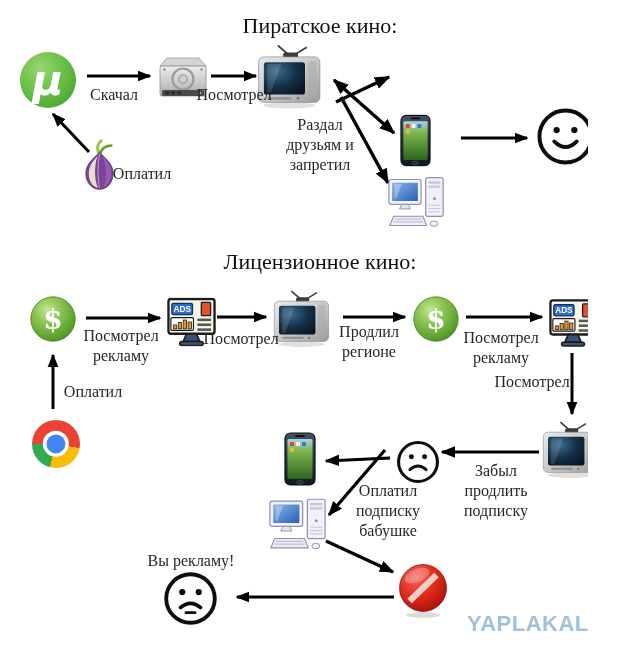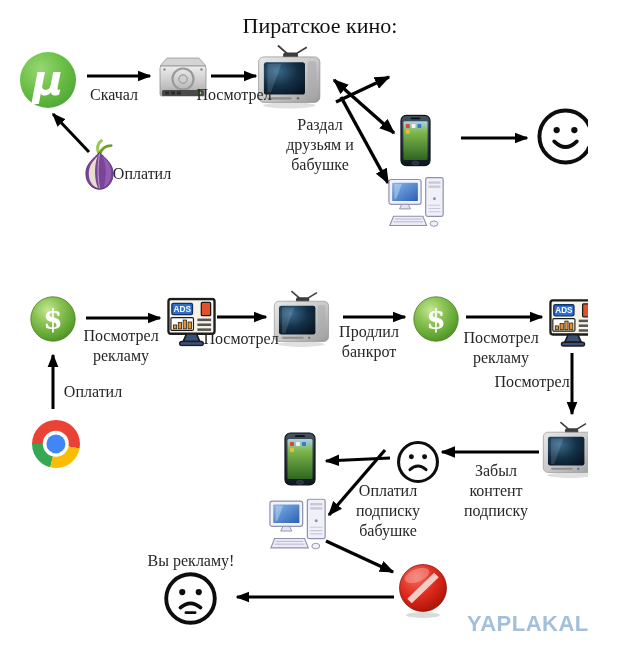--- a/index.html
+++ b/index.html
@@ -159,20 +159,21 @@
         <circle cx="30" cy="30" r="26.5" fill="#ffffff" stroke="#0d0d0d" stroke-width="4.2"></circle>
         <circle cx="21" cy="23" r="3.4" fill="#0d0d0d"></circle>
         <circle cx="39" cy="23" r="3.4" fill="#0d0d0d"></circle>
         <path d="M19 40 Q30 30.5 41 40" fill="none" stroke="#0d0d0d" stroke-width="4" stroke-linecap="round"></path>
         <path d="M25 45.5 H35" stroke="#0d0d0d" stroke-width="3" stroke-linecap="round"></path>
       </symbol>
     </defs>
   </svg>
 
   <div class="title" style="left:320px;top:13px">Пиратское кино:</div>
+  <div class="title" style="left:320px;top:249px">Лицензионное кино:</div>
 
   <svg id="arrows">
     <defs>
       <marker id="ah" viewBox="0 0 10 8" refX="9" refY="4" markerWidth="4.6" markerHeight="3.7" orient="auto-start-reverse" markerUnits="strokeWidth">
         <path d="M0 0 L10 4 L0 8 Z" fill="#000"></path>
       </marker>
     </defs>
     <line x1="87" y1="76" x2="150" y2="76" stroke-width="3" marker-end="url(#ah)"></line>
     <line x1="211" y1="76" x2="256" y2="76" stroke-width="3" marker-end="url(#ah)"></line>
     <line x1="336" y1="102" x2="389" y2="77" stroke-width="3.4" marker-end="url(#ah)"></line>
@@ -320,33 +321,33 @@
   <div class="icon" style="left:163px;top:571px;width:55px;height:55px">
     <svg viewBox="0 0 60 60">
         <use href="#sym-sad2"></use>
       </svg>
   </div>
 
   <div class="lbl" style="left:114px;top:95px">Скачал</div>
   <div class="lbl" style="left:234px;top:95px">Посмотрел</div>
   <div class="lbl" style="left:320px;top:145px">Раздал
 друзьям и
-бабушке</div>
+запретил</div>
   <div class="lbl" style="left:142px;top:174px">Оплатил</div>
 
   <div class="lbl" style="left:121px;top:346px">Посмотрел
 рекламу</div>
   <div class="lbl" style="left:241px;top:339px">Посмотрел</div>
   <div class="lbl" style="left:369px;top:342px">Продлил
-банкрот</div>
+регионе</div>
   <div class="lbl" style="left:501px;top:348px">Посмотрел
 рекламу</div>
   <div class="lbl" style="left:532px;top:382px">Посмотрел</div>
   <div class="lbl" style="left:93px;top:392px">Оплатил</div>
-  <div class="lbl" style="left:496px;top:491px">Забыл контент
+  <div class="lbl" style="left:496px;top:491px">Забыл продлить
 подписку</div>
   <div class="lbl" style="left:388px;top:511px">Оплатил
 подписку
 бабушке</div>
   <div class="lbl" style="left:191px;top:561px">Вы рекламу!</div>
 
   <div class="wm">YAPLAKAL.COM</div>
 </div>
 
 </body></html>

